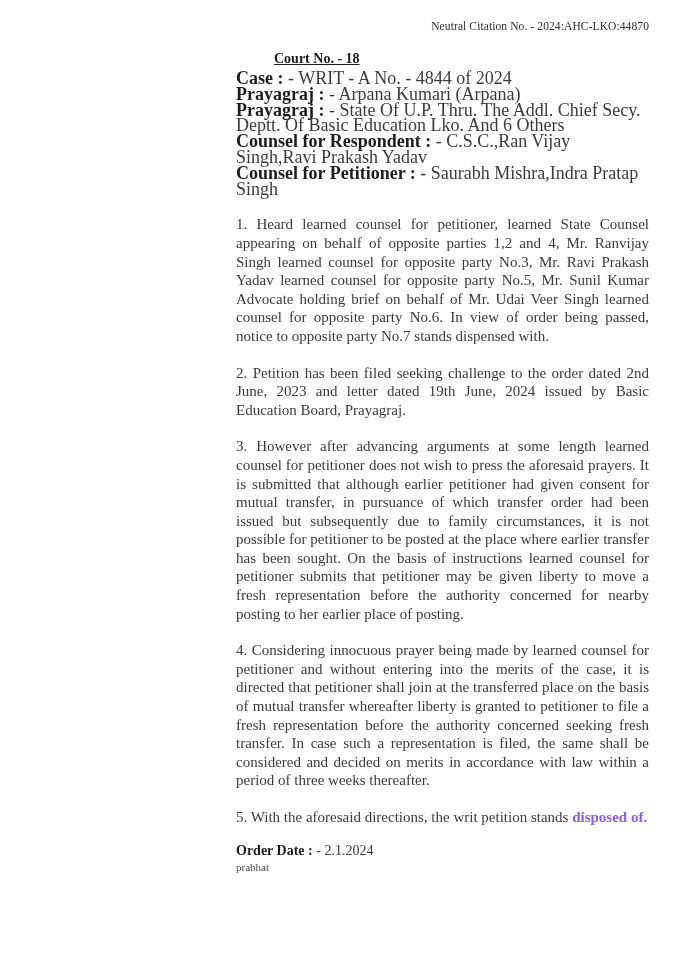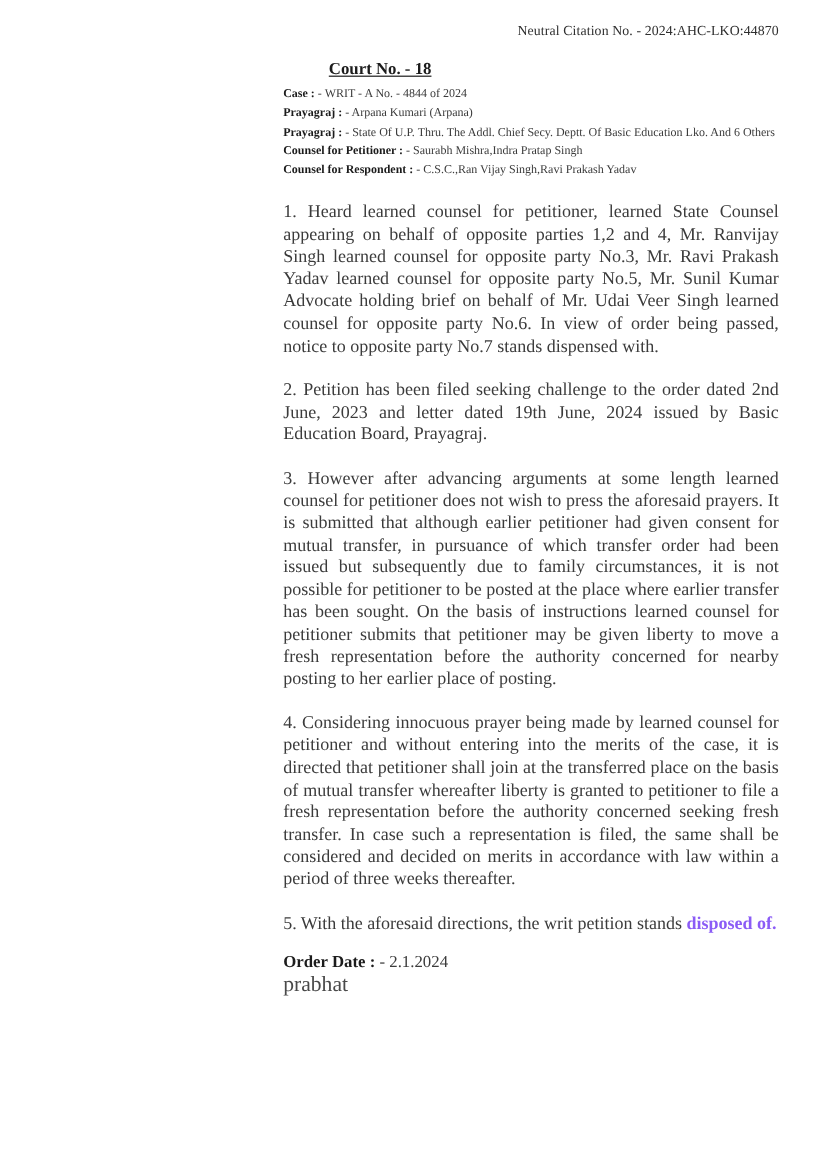--- a/index.html
+++ b/index.html
@@ -28,21 +28,21 @@
   }
   .court-no {
     font-size: 14px;
     font-weight: bold;
     text-decoration: underline;
     color: #1c1c1c;
     margin-bottom: 4px;
     margin-left: 38px;
   }
   .case-details {
-    font-size: 10px;
+    font-size: 18px;
     line-height: 15.8px;
     color: #3b3b3b;
   }
   .case-line .lbl {
     font-weight: bold;
     color: #1c1c1c;
   }
   .judge {
     margin-top: 13px;
     font-size: 14.5px;
@@ -65,41 +65,41 @@
     margin-top: 16px;
     font-size: 14px;
     line-height: 16.5px;
     color: #3b3b3b;
   }
   .order-date .lbl {
     font-weight: bold;
     color: #1c1c1c;
   }
   .footer-name {
-    font-size: 18px;
+    font-size: 11px;
     line-height: 16px;
     color: #4a4a4a;
   }
 </style>
 </head>
 <body>
 
 <div class="page">
   <div class="content">
 
     <div class="citation">Neutral Citation No. - 2024:AHC-LKO:44870</div>
 
     <div class="court-no">Court No. - 18</div>
 
     <div class="case-details">
       <div class="case-line"><span class="lbl">Case :</span> <span>- WRIT - A No. - 4844 of 2024</span></div>
       <div class="case-line"><span class="lbl">Prayagraj :</span> <span>- Arpana Kumari (Arpana)</span></div>
       <div class="case-line"><span class="lbl">Prayagraj :</span> <span>- State Of U.P. Thru. The Addl. Chief Secy. Deptt. Of Basic Education Lko. And 6 Others</span></div>
+      <div class="case-line"><span class="lbl">Counsel for Respondent :</span> <span>- C.S.C.,Ran Vijay Singh,Ravi Prakash Yadav</span></div>
       <div class="case-line"><span class="lbl">Counsel for Petitioner :</span> <span>- Saurabh Mishra,Indra Pratap Singh</span></div>
-      <div class="case-line"><span class="lbl">Counsel for Respondent :</span> <span>- C.S.C.,Ran Vijay Singh,Ravi Prakash Yadav</span></div>
     </div>
 
 
     <p class="body-para">1. Heard learned counsel for petitioner, learned State Counsel appearing on behalf of opposite parties 1,2 and 4, Mr. Ranvijay Singh learned counsel for opposite party No.3, Mr. Ravi Prakash Yadav learned counsel for opposite party No.5, Mr. Sunil Kumar Advocate holding brief on behalf of Mr. Udai Veer Singh learned counsel for opposite party No.6. In view of order being passed, notice to opposite party No.7 stands dispensed with.</p>
 
     <p class="body-para">2. Petition has been filed seeking challenge to the order dated 2nd June, 2023 and letter dated 19th June, 2024 issued by Basic Education Board, Prayagraj.</p>
 
     <p class="body-para">3. However after advancing arguments at some length learned counsel for petitioner does not wish to press the aforesaid prayers. It is submitted that although earlier petitioner had given consent for mutual transfer, in pursuance of which transfer order had been issued but subsequently due to family circumstances, it is not possible for petitioner to be posted at the place where earlier transfer has been sought. On the basis of instructions learned counsel for petitioner submits that petitioner may be given liberty to move a fresh representation before the authority concerned for nearby posting to her earlier place of posting.</p>
 
     <p class="body-para">4. Considering innocuous prayer being made by learned counsel for petitioner and without entering into the merits of the case, it is directed that petitioner shall join at the transferred place on the basis of mutual transfer whereafter liberty is granted to petitioner to file a fresh representation before the authority concerned seeking fresh transfer. In case such a representation is filed, the same shall be considered and decided on merits in accordance with law within a period of three weeks thereafter.</p>

